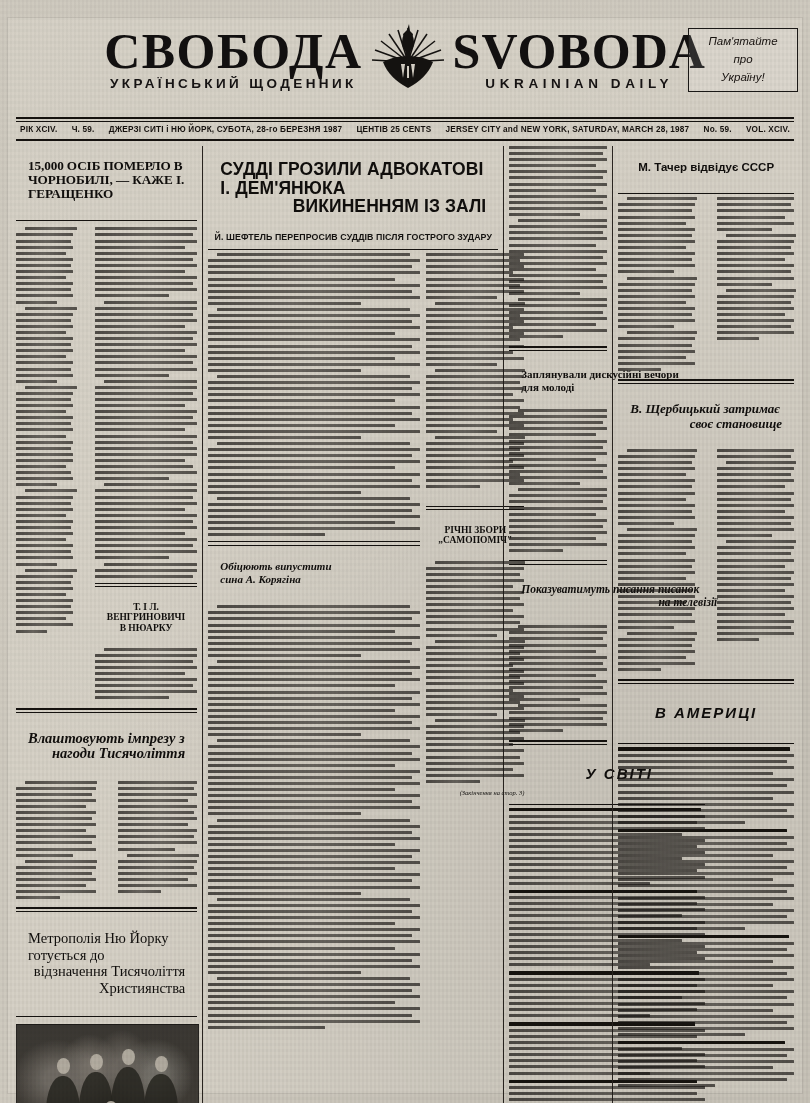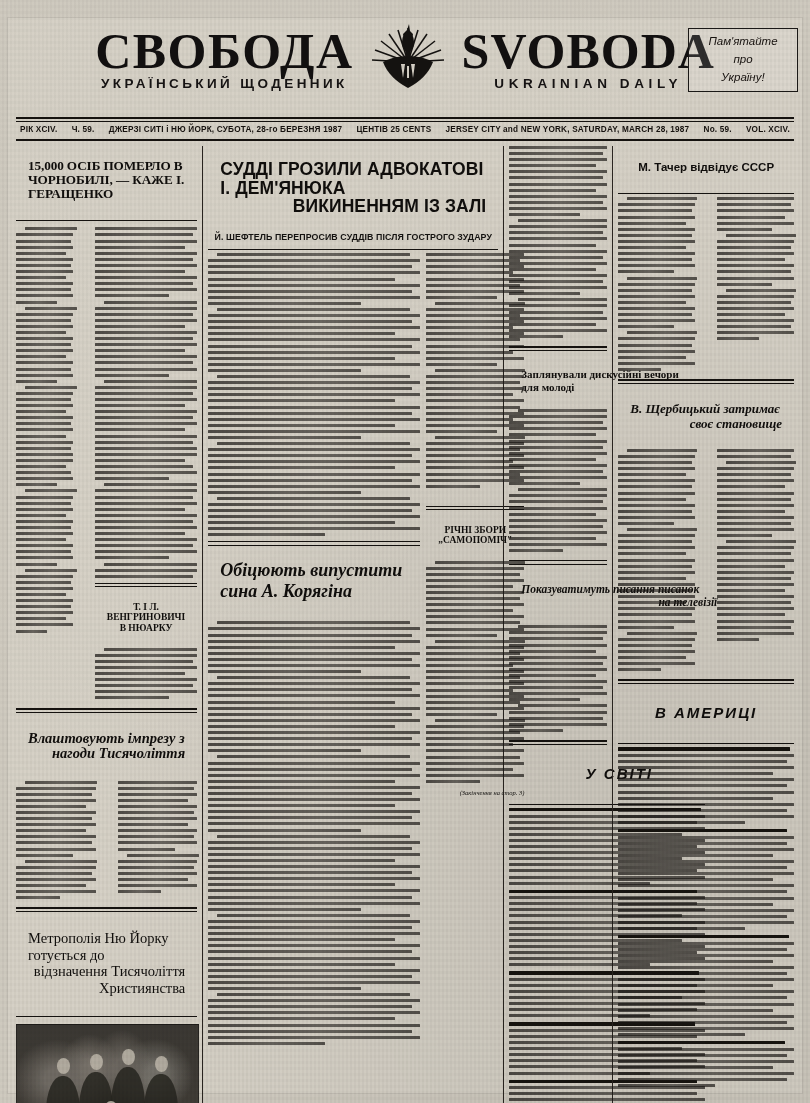--- a/index.html
+++ b/index.html
@@ -48,21 +48,21 @@
     display: flex;
     align-items: flex-start;
     justify-content: center;
   }
   .mast-inner {
     position: relative;
     width: 100%;
     display: flex;
     align-items: center;
     justify-content: center;
-    gap: 9px;
+    gap: 0;
   }
   .mast-left, .mast-right {
     text-align: center;
     line-height: .92;
   }
   .mast-word {
     font-family: "Liberation Serif", serif;
     font-weight: bold;
     font-size: 50px;
     letter-spacing: 1.5px;
@@ -634,21 +634,21 @@
               <div class="ln s4"></div>
           <div class="ln ind"></div>
           <div class="ln s1"></div>
               <div class="ln s2"></div>
           <div class="ln s1"></div>
               <div class="ln s3"></div>
           <div class="ln s1"></div>
               <div class="ln s5"></div>
 
           <div class="hr-box"></div>
-          <h2 class="hl hl-ital" style="font-size:18px;line-height:1.15;padding:2px 0 8px 0;width:188px">
+          <h2 class="hl hl-ital" style="font-size:11px;line-height:1.15;padding:2px 0 8px 0;width:188px">
             <span>Обіцюють випустити</span>
             <span style="display:block;text-align:left">сина А. Корягіна</span>
           </h2>
           <div class="ln ind"></div>
           <div class="ln s1"></div>
               <div class="ln s2"></div>
           <div class="ln s1"></div>
               <div class="ln s3"></div>
           <div class="ln s1"></div>
               <div class="ln s2"></div>

